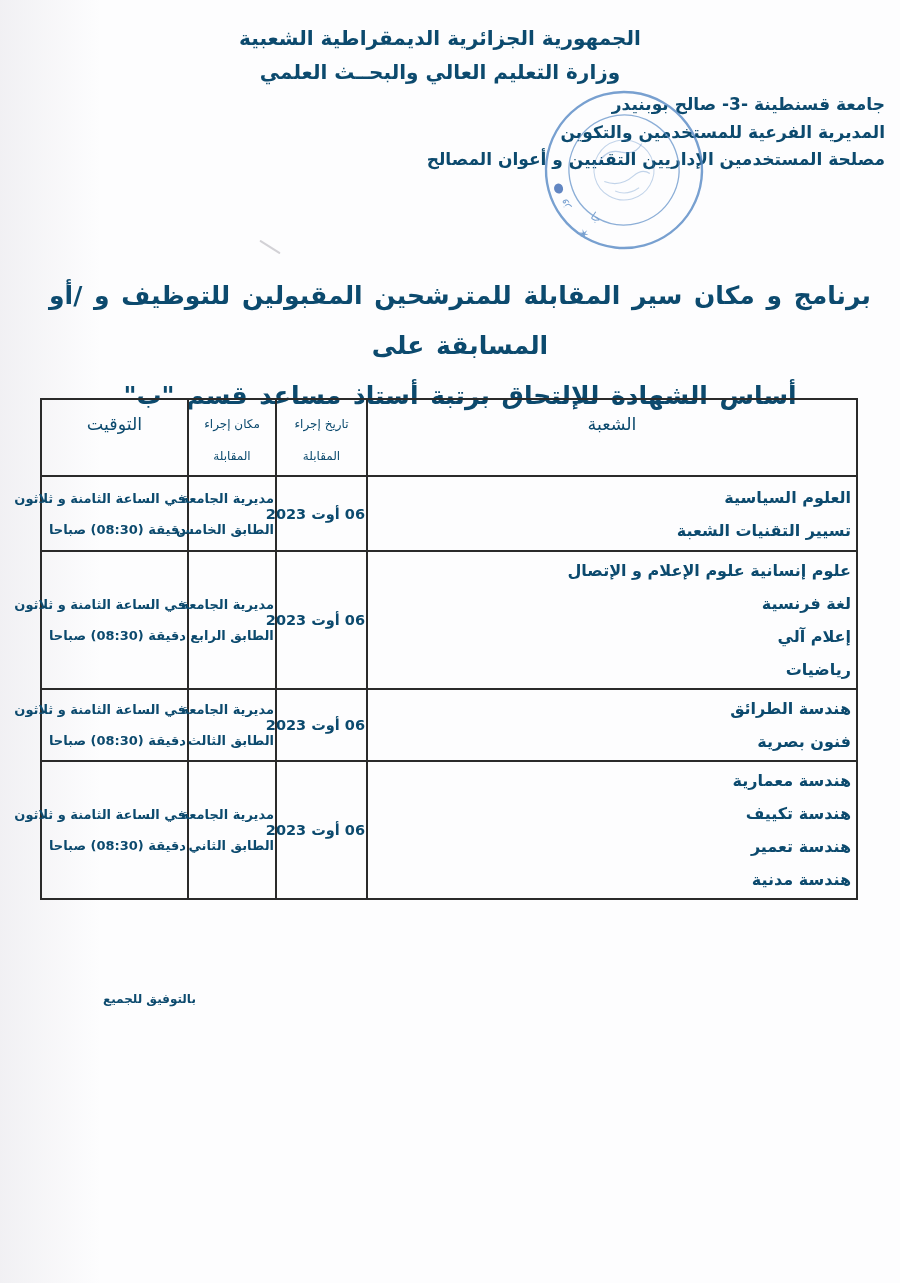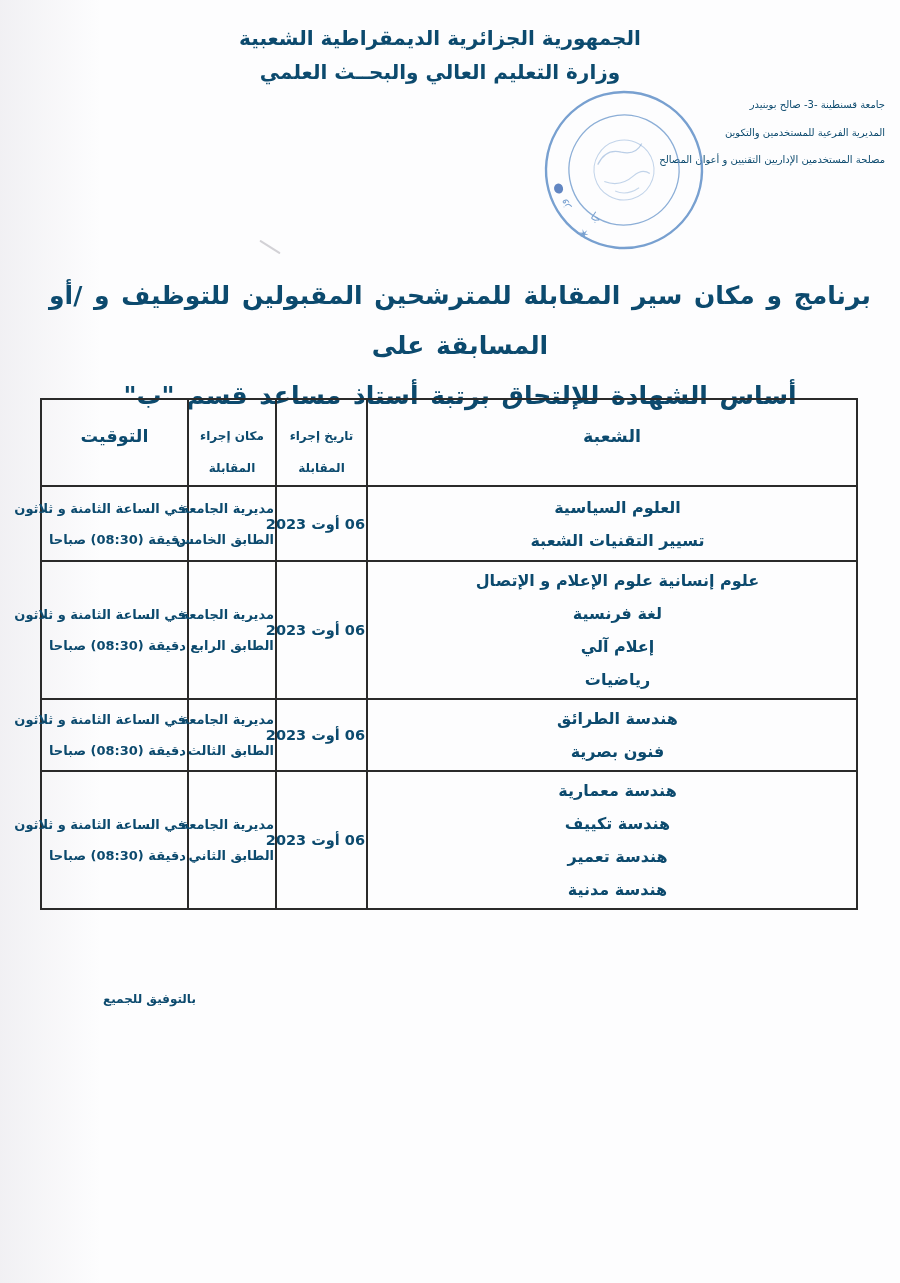--- a/index.html
+++ b/index.html
@@ -12,44 +12,44 @@
     content:"";position:absolute;left:0;top:0;bottom:0;width:130px;
     background:linear-gradient(90deg,rgba(198,195,205,.22),rgba(198,195,205,0) 78%);
     pointer-events:none;
   }
   .gov-header{
     position:absolute;top:21px;right:20px;width:880px;text-align:center;
     font-weight:bold;font-size:20px;line-height:34px;
   }
   .org-block{
     position:absolute;top:91px;right:15px;z-index:2;text-align:right;
-    font-weight:normal;font-size:10px;line-height:27.5px;
+    font-weight:bold;font-size:17px;line-height:27.5px;
   }
   .stamp{position:absolute;top:84px;left:538px;z-index:3;opacity:.82;}
   .doc-title{
     position:absolute;top:271px;right:10px;width:860px;text-align:center;
     font-weight:bold;font-size:25px;line-height:50px;word-spacing:3px;
   }
   table.sched{
     position:absolute;top:398px;right:42px;width:816px;
     border-collapse:collapse;table-layout:fixed;font-weight:bold;
   }
   .sched col.c-branch{width:490px;}
   .sched col.c-date{width:91px;}
   .sched col.c-place{width:88px;}
   .sched col.c-time{width:147px;}
   .sched th,.sched td{border:2px solid #2a2a2a;background:transparent;}
-  .sched th{vertical-align:top;padding-top:20px;font-size:17.5px;line-height:33px;font-weight:bold;}
+  .sched th{vertical-align:top;padding-top:8px;font-size:17.5px;line-height:33px;font-weight:normal;}
   .sched th .th2{font-size:12px;white-space:nowrap;line-height:32px;}
   .sched tr.hrow{height:77px;}
   .sched tr.r0{height:75px;}
   .sched tr.r1{height:130px;}
   .sched tr.r2{height:72px;}
   .sched tr.r3{height:135px;}
-  td.branch{text-align:center;vertical-align:middle;padding:2px 5px 2px 16px;font-size:16px;line-height:33px;}
+  td.branch{text-align:right;vertical-align:middle;padding:2px 5px 2px 16px;font-size:16px;line-height:33px;}
   td.branch div{white-space:nowrap;}
   td.date{text-align:center;vertical-align:middle;font-size:14.5px;white-space:nowrap;}
   td.place{text-align:center;vertical-align:middle;font-size:13px;line-height:31px;border-radius:31px;}
   td.place div{white-space:nowrap;}
   td.time{vertical-align:middle;font-size:13px;line-height:31px;}
   td.time div{white-space:nowrap;}
   .footer-note{position:absolute;top:992px;left:103px;font-weight:bold;font-size:12px;direction:rtl;}
   .scratch{
     position:absolute;top:246px;left:258px;width:24px;height:2px;border-radius:2px;
     background:#a7a5ad;transform:rotate(32deg);opacity:.5;

